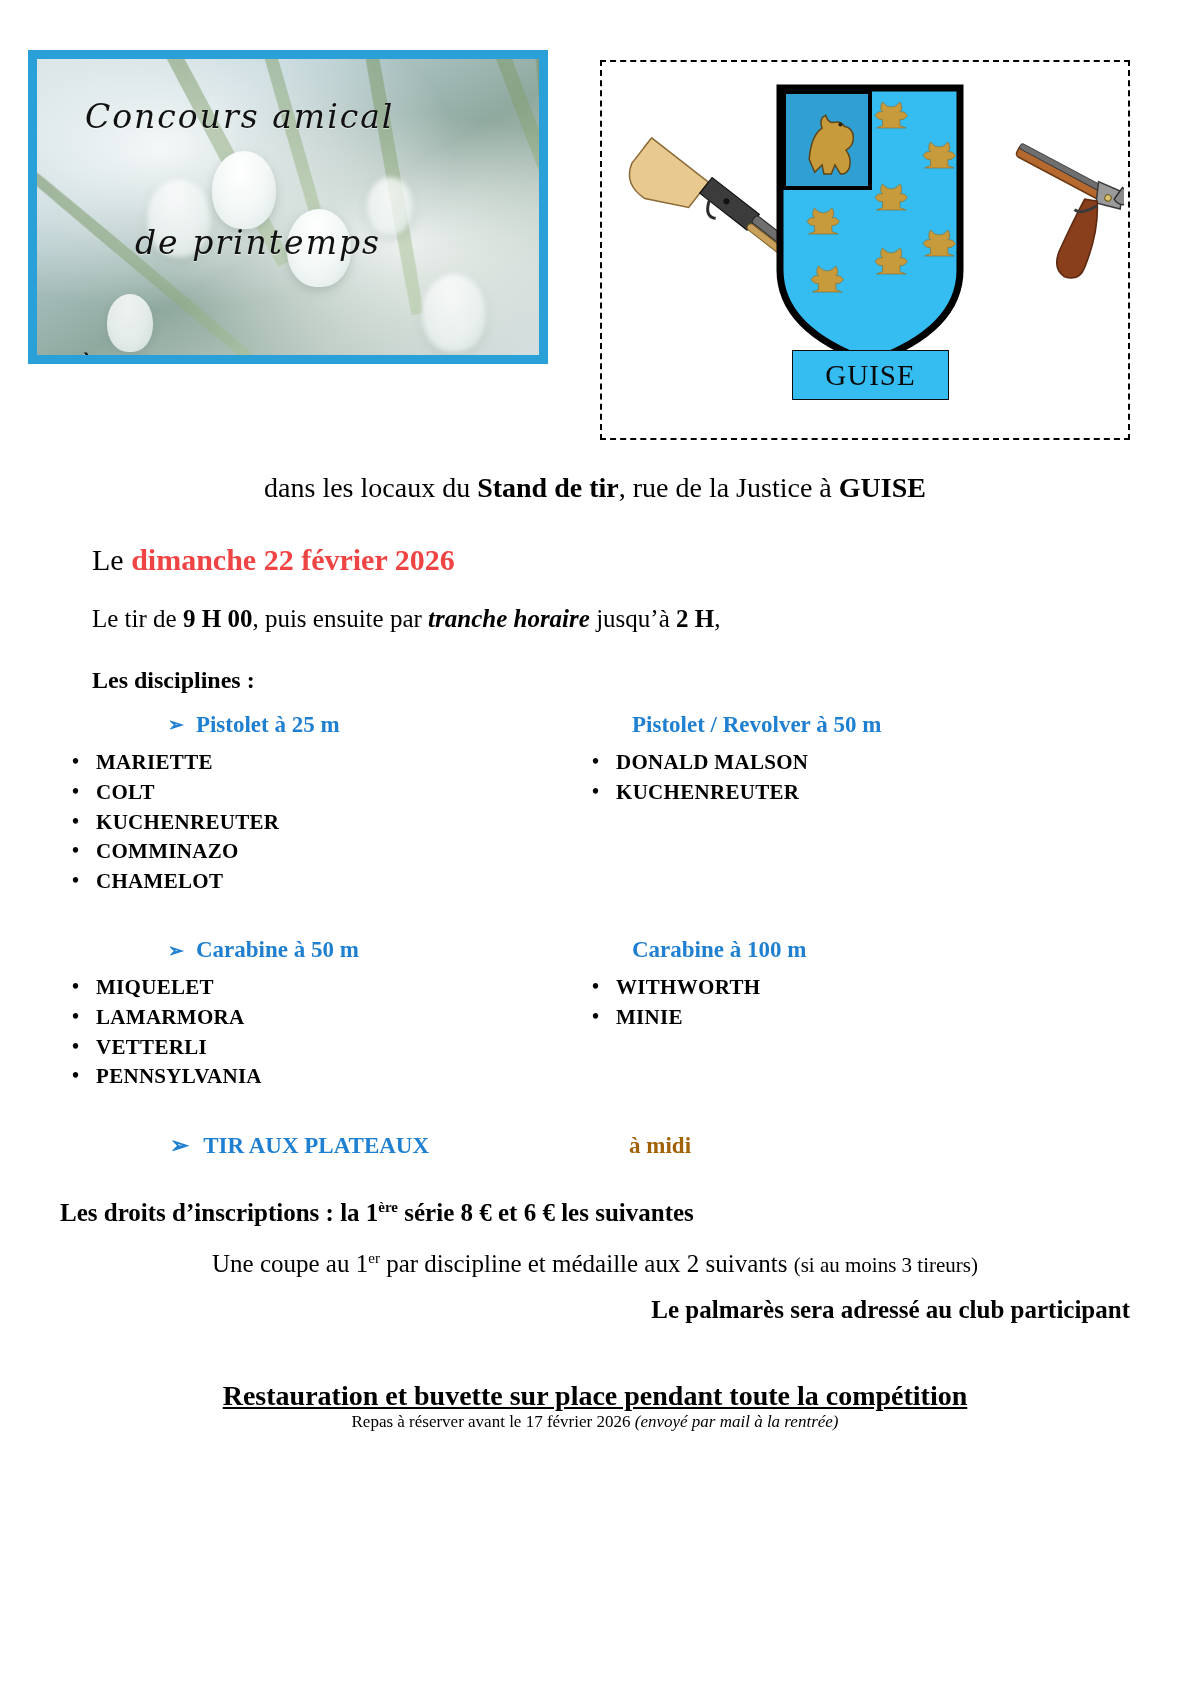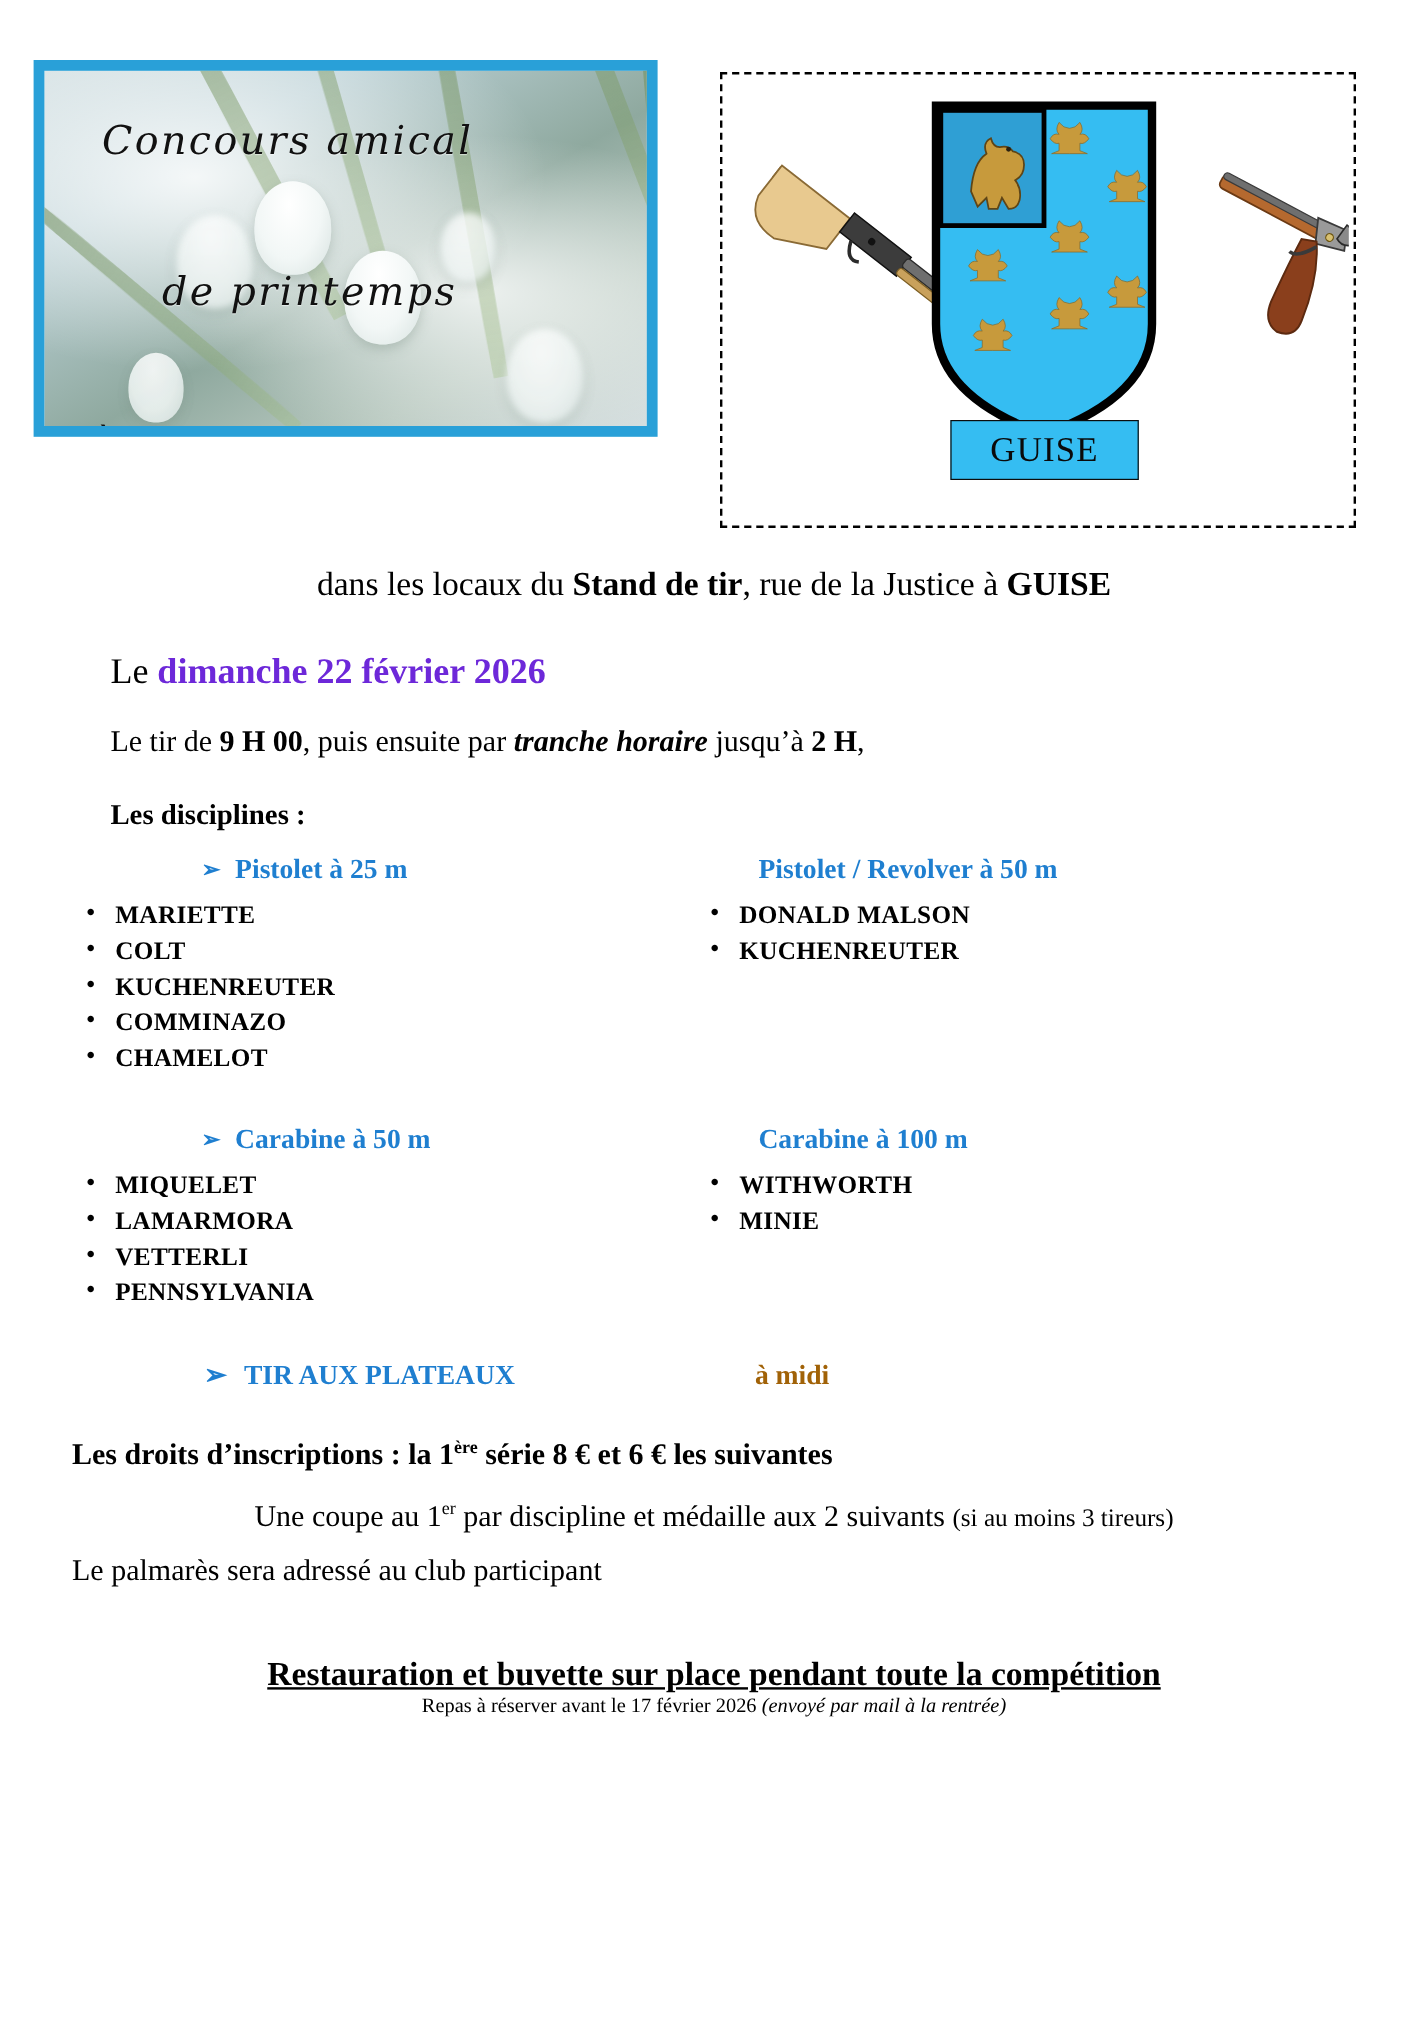--- a/index.html
+++ b/index.html
@@ -113,21 +113,21 @@
     line-height: 1.32;
   }
   .org-line b { font-weight: bold; }
 
   .date-line {
     margin-top: 36px;
     font-size: 30px;
     padding-left: 32px;
   }
   .date-red {
-    color: #6d28d9;
+    color: #ef4444;
     font-weight: bold;
     margin-top: 27px;
   }
 
   .time-line {
     margin-top: 28px;
     font-size: 25px;
     padding-left: 32px;
   }
   .time-line b { font-weight: bold; }
@@ -218,22 +218,23 @@
   .cup-line {
     margin-top: 22px;
     text-align: center;
     font-size: 25px;
   }
   .cup-line sup { font-size: 15px; }
   .cup-line .small { font-size: 21px; }
 
   .palmares {
     margin-top: 18px;
-    text-align: left;
+    text-align: right;
     font-size: 25px;
+    font-weight: bold;
   }
 
   .restauration {
     margin-top: 56px;
     text-align: center;
     font-size: 28px;
     font-weight: bold;
     text-decoration: underline;
   }
 

